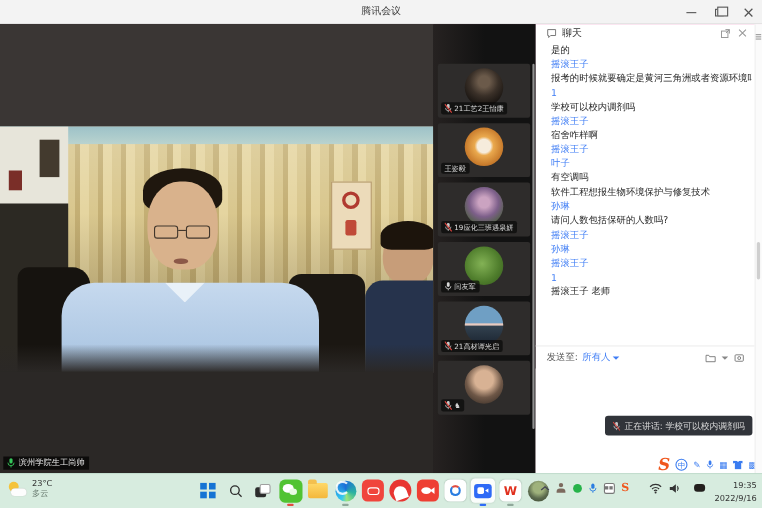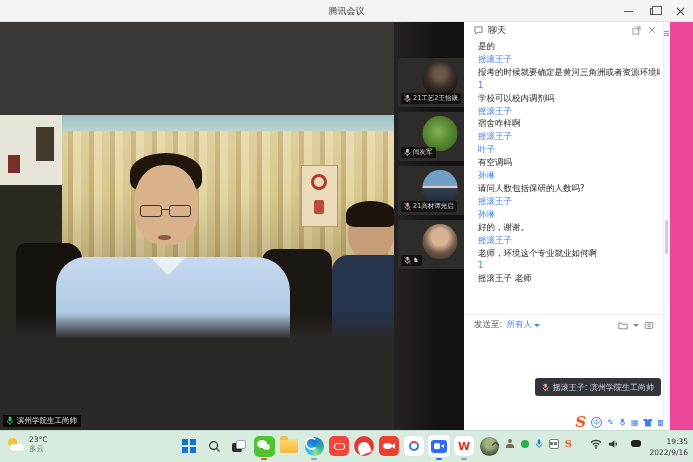--- a/index.html
+++ b/index.html
@@ -65,25 +65,25 @@
   .thumb-scroll{position:absolute;right:1px;top:36px;width:2px;height:332px;background:#8f8f8f;border-radius:1px}
   .tile-list{position:absolute;left:4px;top:36px;display:flex;flex-direction:column;gap:5px}
   .tile{position:relative;width:84px;height:49px;background:#2e2c2b;border-radius:2px}
   .avatar{position:absolute;left:50%;top:4px;transform:translateX(-50%);width:35px;height:35px;border-radius:50%}
   .avatar.a1{background:radial-gradient(circle at 50% 35%,#6b5a4a 0 18%,#3a3028 45%,#171310 78%)}
   .avatar.a2{background:radial-gradient(circle at 50% 48%,#f6ecdc 0 24%,#eaa94e 34%,#c87b2c 68%,#8a5a1e)}
   .avatar.a3{background:radial-gradient(circle at 50% 40%,#cba3c1 0 18%,#7d5f8a 48%,#49603b 82%)}
   .avatar.a4{background:radial-gradient(circle at 45% 45%,#83b255,#4f7d2c 58%,#33581c)}
   .avatar.a5{background:linear-gradient(180deg,#6f9fc4 0 44%,#e8cac0 47% 50%,#32414f 53%,#1c2632)}
   .avatar.a6{background:radial-gradient(circle at 50% 38%,#d8b294 0 30%,#6e5747 58%,#2d251f)}
-  .tile-label{position:absolute;left:3px;bottom:3px;display:flex;gap:2px;background:rgba(8,8,8,.68);border-radius:2px;padding:1px 3px;max-width:77px;font-size:6.5px;line-height:8px;color:#dedede;white-space:nowrap;overflow:hidden}
+  .tile-label{position:absolute;left:3px;bottom:3px;display:flex;align-items:center;gap:2px;background:rgba(8,8,8,.68);border-radius:2px;padding:1px 3px;max-width:77px;font-size:6.5px;line-height:8px;color:#dedede;white-space:nowrap;overflow:hidden}
   .tile-label .mic-ico{width:7px;height:9px}
 
   
-  .chat{position:absolute;left:464px;top:22px;width:206px;height:408px;background:#fff}
+  .chat{position:absolute;left:487px;top:22px;width:206px;height:408px;background:#fff}
   .chat-header{position:absolute;left:0;top:0;width:200px;height:16px;display:flex;align-items:center;gap:4px;padding:0 6px 0 8px;color:#444}
   .chat-title{font-size:9px;color:#333}
   .chat-header .spacer{flex:1}
   .h-icon{display:flex;align-items:center;justify-content:center;width:12px;height:12px;color:#8a8a8a}
   .chat-scrollstrip{position:absolute;right:0;top:0;width:7px;height:408px;background:#fbfbfb;border-left:1px solid #f0f0f0}
   .menu-handle{position:absolute;right:1px;top:9px;width:5px;height:5px}
   .menu-handle i{display:block;width:5px;height:1px;background:#9a9a9a;margin-bottom:1px}
   .chat-scrollthumb{position:absolute;right:2px;top:198px;width:3px;height:34px;background:#cfcfcf;border-radius:2px}
   .chat-messages{position:absolute;left:14px;top:18px;width:182px}
   .msg-line{font-size:8.5px;line-height:12.9px;white-space:nowrap;overflow:hidden}
@@ -237,21 +237,42 @@
                   <rect x="3.2" y="0.5" width="3.6" height="6" rx="1.8" fill="currentColor"></rect>
                   <path d="M1.5 5.5 a3.5 3.5 0 0 0 7 0" fill="none" stroke="currentColor" stroke-width="1"></path>
                   <line x1="5" y1="9" x2="5" y2="11" stroke="currentColor" stroke-width="1"></line>
                   <line class="slash" x1="0.5" y1="0.5" x2="9.5" y2="11.5" stroke="#e0443e" stroke-width="1.4"></line>
                 </svg>
               </span>
               <span class="tile-name">21工艺2王怡康</span>
             </div>
           </div>
 
-
+          <div class="tile">
+            <div class="avatar a2"></div>
+            <div class="tile-label">
+
+              <span class="tile-name">王姿毅</span>
+            </div>
+          </div>
+
+          <div class="tile">
+            <div class="avatar a3"></div>
+            <div class="tile-label">
+              <span class="mic-ico muted">
+                <svg width="7" height="9" viewBox="0 0 10 12">
+                  <rect x="3.2" y="0.5" width="3.6" height="6" rx="1.8" fill="currentColor"></rect>
+                  <path d="M1.5 5.5 a3.5 3.5 0 0 0 7 0" fill="none" stroke="currentColor" stroke-width="1"></path>
+                  <line x1="5" y1="9" x2="5" y2="11" stroke="currentColor" stroke-width="1"></line>
+                  <line class="slash" x1="0.5" y1="0.5" x2="9.5" y2="11.5" stroke="#e0443e" stroke-width="1.4"></line>
+                </svg>
+              </span>
+              <span class="tile-name">19应化三班遇泉妍</span>
+            </div>
+          </div>
 
           <div class="tile">
             <div class="avatar a4"></div>
             <div class="tile-label">
               <span class="mic-ico on">
                 <svg width="7" height="9" viewBox="0 0 10 12">
                   <rect x="3.2" y="0.5" width="3.6" height="6" rx="1.8" fill="currentColor"></rect>
                   <path d="M1.5 5.5 a3.5 3.5 0 0 0 7 0" fill="none" stroke="currentColor" stroke-width="1"></path>
                   <line x1="5" y1="9" x2="5" y2="11" stroke="currentColor" stroke-width="1"></line>
                   <line class="slash" x1="0.5" y1="0.5" x2="9.5" y2="11.5" stroke="#e0443e" stroke-width="1.4"></line>
@@ -332,35 +353,34 @@
         <div class="msg-line user">摇滚王子</div>
 
         <div class="msg-line text">宿舍咋样啊</div>
 
         <div class="msg-line user">摇滚王子</div>
 
         <div class="msg-line user">叶子</div>
 
         <div class="msg-line text">有空调吗</div>
 
+        <div class="msg-line text">软件工程想报生物环境保护与修复技术</div>
 
         <div class="msg-line user">孙琳</div>
 
         <div class="msg-line text">请问人数包括保研的人数吗?</div>
 
         <div class="msg-line user">摇滚王子</div>
 
 
         <div class="msg-line user">孙琳</div>
 
-        <div class="msg-line text">好的，谢谢。</div>
 
         <div class="msg-line user">摇滚王子</div>
 
-        <div class="msg-line text">老师，环境这个专业就业如何啊</div>
 
         <div class="msg-line user">1</div>
 
         <div class="msg-line text">摇滚王子 老师</div>
       </div>
 
     <div class="send-row">
       <span class="send-label">发送至:</span>
       <span class="send-value">
         <span>所有人</span>
@@ -385,21 +405,21 @@
 
     <div class="toast">
       <span class="mic-ico muted">
         <svg width="7" height="9" viewBox="0 0 10 12">
           <rect x="3.2" y="0.5" width="3.6" height="6" rx="1.8" fill="currentColor"></rect>
           <path d="M1.5 5.5 a3.5 3.5 0 0 0 7 0" fill="none" stroke="currentColor" stroke-width="1"></path>
           <line x1="5" y1="9" x2="5" y2="11" stroke="currentColor" stroke-width="1"></line>
           <line class="slash" x1="0.5" y1="0.5" x2="9.5" y2="11.5" stroke="#e0443e" stroke-width="1.4"></line>
         </svg>
       </span>
-      <span>摇滚王子: 滨州学院生工尚帅</span>
+      <span>正在讲话: 学校可以校内调剂吗</span>
     </div>
 
     <div class="ime">
       <span class="s-logo">S</span>
       <span class="ime-item ime-lang">中</span>
       <span class="ime-item">✎</span>
       <span class="mic-ico">
         <svg width="7" height="9" viewBox="0 0 10 12">
           <rect x="3.2" y="0.5" width="3.6" height="6" rx="1.8" fill="currentColor"></rect>
           <path d="M1.5 5.5 a3.5 3.5 0 0 0 7 0" fill="none" stroke="currentColor" stroke-width="1"></path>

